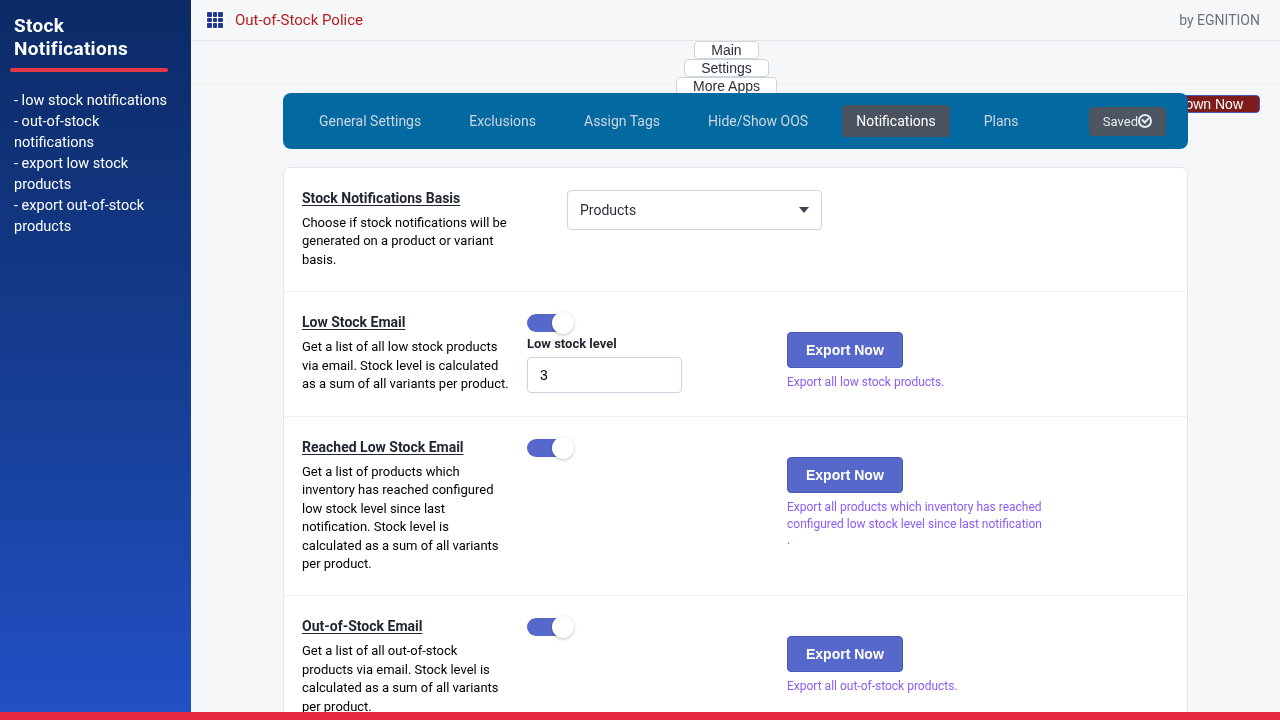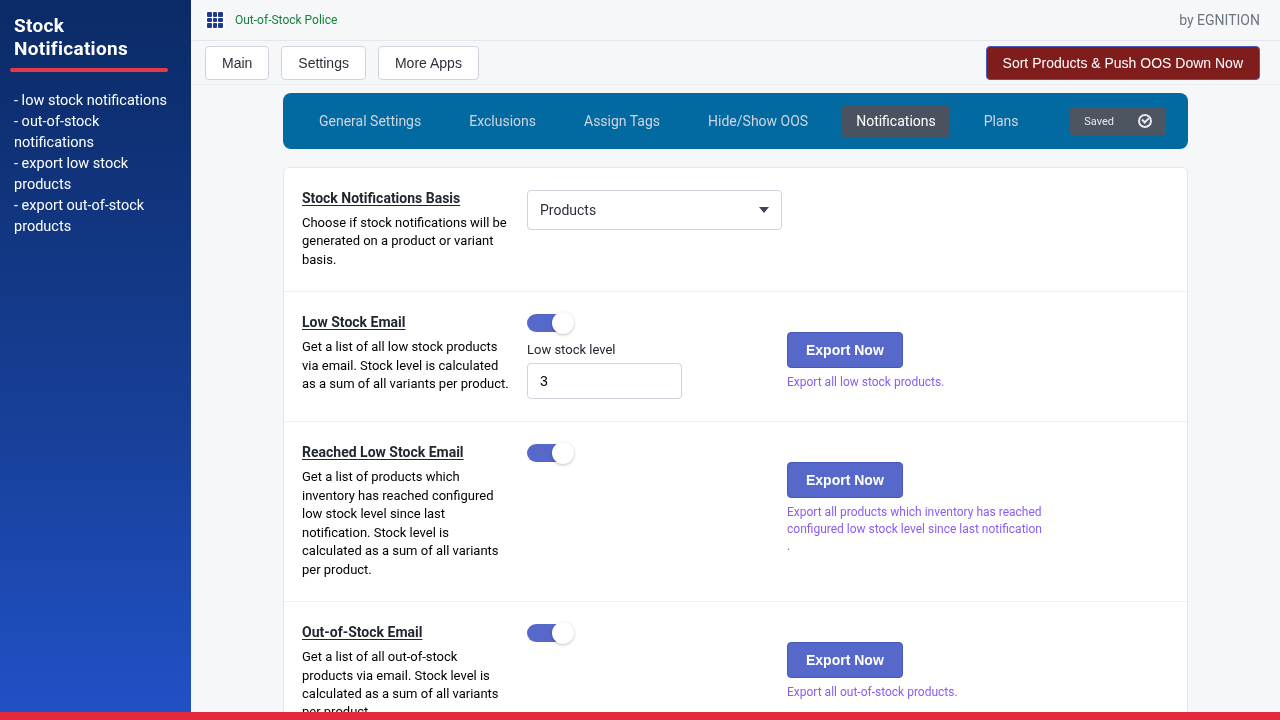--- a/index.html
+++ b/index.html
@@ -11,55 +11,55 @@
   .sidebar-header { font-size: 19px; font-weight: 700; padding: 14px 14px 8px 14px; letter-spacing: 0.3px; }
   .sidebar-underline { height: 4px; width: 158px; margin-left: 10px; background: #e63946; border-radius: 2px; }
   .sidebar-list { padding: 18px 10px 0 14px; font-size: 14.5px; line-height: 1.45; }
   .sidebar-list div::before { content: "- "; }
 
   
   .main { flex: 1; display: flex; flex-direction: column; height: 720px; }
   .topbar { height: 41px; background: #f6f7f8; border-bottom: 1px solid #e3e6ea; display: flex; align-items: center; padding: 0 20px 0 14px; }
   .app-icon { width: 20px; height: 20px; margin-right: 10px; background: #fff; border-radius: 3px; display: grid; grid-template-columns: repeat(3, 1fr); grid-template-rows: repeat(3, 1fr); gap: 1px; padding: 2px; }
   .app-icon div { background: #1f3a93; border-radius: 1px; }
-  .topbar-title { color: #15803d; font-size: 12px; }
+  .topbar-title { color: #b91c1c; font-size: 15px; }
   .topbar-right { margin-left: auto; color: #6c7480; font-size: 14px; text-align: center; }
 
   
-  .actionbar { height: 44px; background: #f6f7f8; display: flex; align-items: center; padding: 0 20px 0 14px; border-bottom: 1px solid #eceff3; }
+  .actionbar { height: 44px; background: #f6f7f8; display: flex; align-items: center; padding: 0 20px 0 14px; border-bottom: 1px solid #eceff3; flex-direction: column; }
   .btn { height: 34px; padding: 0 16px; border: 1px solid #ced4de; background: #fff; color: #2b303a; font-size: 14px; border-radius: 4px; cursor: pointer; margin-right: 12px; }
   .btn-primary { background: #7f1d1d; color: #fff; border: 1px solid #4859b8; font-weight: 500; }
   .actionbar .btn-primary { margin-left: auto; margin-right: 0; }
 
   
   .scroll { flex: 1; overflow-y: auto; padding: 8px 20px 0 20px; }
   .center-wrap { max-width: 905px; margin: 0 auto; }
 
   
   .tabbar { background: #0369a1; border-radius: 8px; height: 56px; display: flex; align-items: center; padding: 0 22px; margin-bottom: 18px; }
   .tab { color: #cfd5df; font-size: 14px; padding: 8px 14px; border-radius: 4px; cursor: pointer; margin-right: 20px; }
   .tab.active { background: #4a5260; color: #fff; }
-  .saved-pill { margin-left: auto; background: #4d5561; color: #e5e9f0; font-size: 11px; padding: 7px 14px; border-radius: 4px; display: flex; align-items: center; gap: 24px; }
+  .saved-pill { margin-left: auto; background: #4d5561; color: #e5e9f0; font-size: 13px; padding: 7px 14px; border-radius: 4px; display: flex; align-items: center; gap: 0; }
   .check-icon { width: 14px; height: 14px; border: 2px solid #e5e9f0; border-radius: 50%; position: relative; display: inline-block; }
   .check-icon::after { content: ""; position: absolute; left: 2.5px; top: 0px; width: 3px; height: 5px; border-right: 2px solid #e5e9f0; border-bottom: 2px solid #e5e9f0; transform: rotate(45deg); }
 
   
   .card { background: #fff; border: 1px solid #e3e6ea; border-radius: 6px; }
   .section { display: flex; padding: 22px 18px; border-bottom: 1px solid #eceff3; }
   .section:last-child { border-bottom: none; }
   .col-left { flex: 0 0 225px; padding-right: 18px; }
   .col-left h3 { font-size: 14px; font-weight: 700; color: #212731; text-decoration: underline; text-underline-offset: 2px; margin-bottom: 8px; }
   .col-left p { font-size: 13px; color: #000000; line-height: 1.42; }
   .col-mid { flex: 0 0 260px; padding-right: 18px; }
   .col-right { flex: 1; padding-top: 18px; }
 
-  .select { width: 255px; height: 40px; border: 1px solid #ced4de; border-radius: 4px; padding: 0 12px; display: flex; align-items: center; font-size: 14px; color: #2b303a; position: relative; cursor: pointer; }
+  .select { width: 255px; height: 40px; border: 1px solid #ced4de; border-radius: 4px; padding: 0 12px; display: flex; align-items: center; font-size: 14px; color: #2b303a; position: relative; cursor: pointer; margin-left: 40px; }
   .select .caret { position: absolute; right: 12px; top: 50%; width: 0; height: 0; border-left: 5px solid transparent; border-right: 5px solid transparent; border-top: 6px solid #3d4653; transform: translateY(-50%); }
 
-  .field-label { font-size: 13px; font-weight: 400; color: #212731; margin-top: 10px; margin-bottom: 6px; }
+  .field-label { font-size: 13px; font-weight: 700; color: #212731; margin-top: 4px; margin-bottom: 6px; }
   .text-input { width: 155px; height: 36px; border: 1px solid #ced4de; border-radius: 4px; padding: 0 12px; font-size: 14px; background: #fff; }
 
   .export-btn { height: 36px; padding: 0 18px; border: 1px solid #4859b8; background: #5668c9; color: #fff; font-size: 14px; font-weight: 700; border-radius: 4px; cursor: pointer; }
   .export-caption { font-size: 12px; color: #8b5cf6; margin-top: 6px; line-height: 1.4; max-width: 260px; }
 
   
   .toggle { width: 45px; height: 18px; border-radius: 10px; position: relative; cursor: pointer; }
   .toggle .knob { position: absolute; top: -2px; width: 22px; height: 22px; border-radius: 50%; background: #fff; box-shadow: 0 1px 3px rgba(0,0,0,0.25); }
   .toggle.on { background: #5668c9; }
   .toggle.on .knob { right: -2px; }

